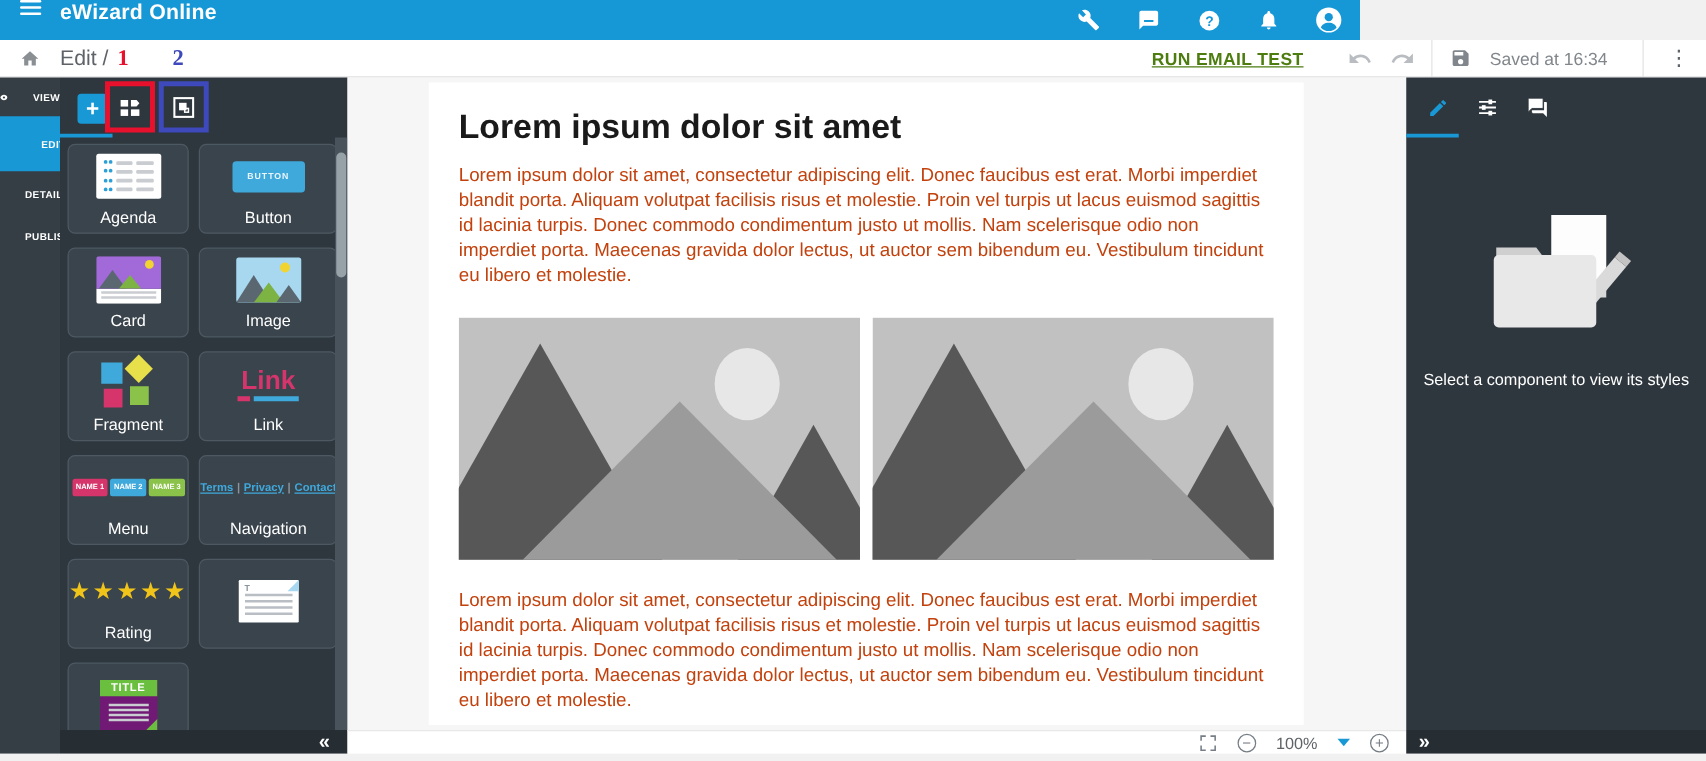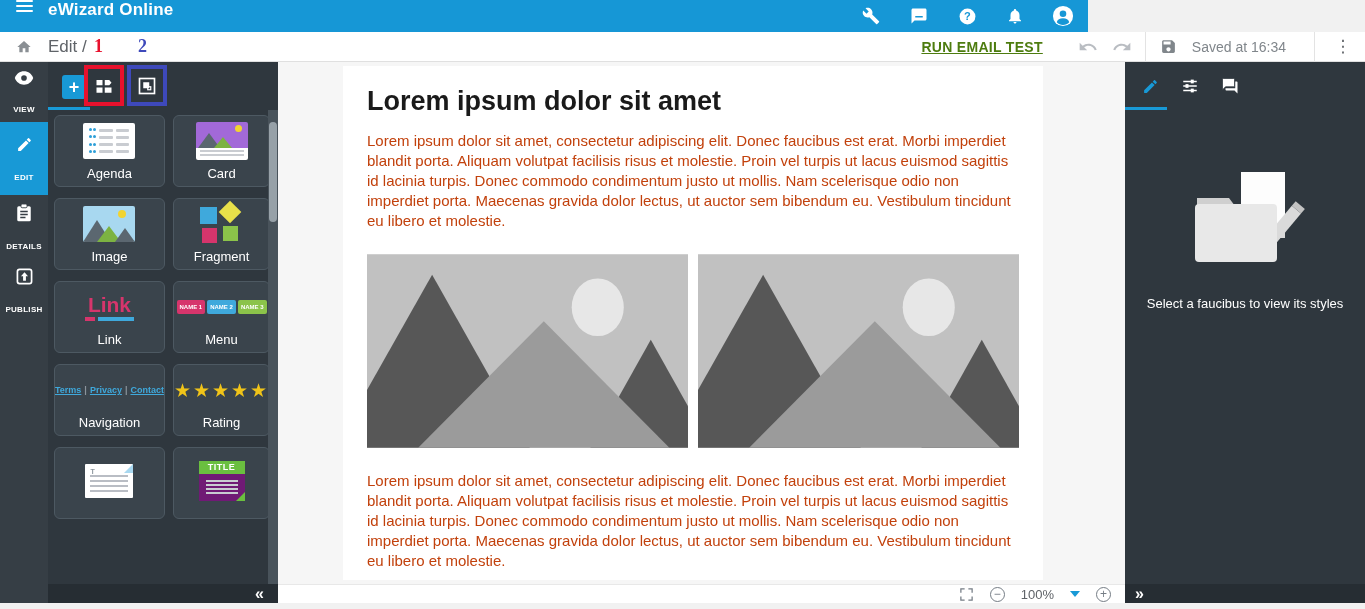--- a/index.html
+++ b/index.html
@@ -29,21 +29,21 @@
   .tb-icon { width:34px; height:100%; display:flex; align-items:center; justify-content:center; cursor:pointer; }
   .tb-sep { width:1px; height:30px; background:#e3e3e3; margin:0 6px; }
   .saved { font-size:14px; color:#80868b; margin:0 22px 0 6px; }
   .kebab { font-size:17px; color:#5f6368; width:44px; text-align:center; cursor:pointer; }
 
   
   .main { position:absolute; top:62px; left:0; width:1365px; height:522px; display:flex; }
 
   
   .rail { width:48px; background:#363e45; display:flex; flex-direction:column; }
-  .rail-item { width:48px; padding:9px 0 8px; display:flex; flex-direction:column; align-items:center; gap:20px; cursor:pointer; }
+  .rail-item { width:48px; padding:9px 0 8px; display:flex; align-items:center; gap:20px; cursor:pointer; }
   .rail-item .rlabel { font-size:8px; font-weight:bold; color:#fff; letter-spacing:.3px; }
   .rail-item.active { background:#1899d6; padding:14px 13px 13px; }
 
   
   .panel { position:relative; width:230px; background:#2f373e; overflow:hidden; }
   .panel-tabs { position:relative; height:48px; }
   .ptab { position:absolute; top:8px; width:34px; height:34px; display:flex; align-items:center; justify-content:center; cursor:pointer; }
   .ptab1 { left:9px; }
   .ptab2 { left:36px; top:3px; width:40px; height:41px; border:4px solid #e8112d; }
   .ptab3 { left:79px; top:3px; width:40px; height:41px; border:4px solid #3e49bb; }
@@ -308,20 +308,26 @@
                   </span>
                   <span class="agenda-line"></span>
                   <span class="agenda-line"></span>
                 </div>
           </div>
             </div>
           <span class="tlabel">Agenda</span>
         </div>
         <div class="tile">
           <div class="ticonwrap">
+              <div class="button-ic">BUTTON</div>
+            </div>
+          <span class="tlabel">Button</span>
+        </div>
+        <div class="tile">
+          <div class="ticonwrap">
               <div class="card-ic">
             <div class="card-img">
                   <span class="m1"></span>
                   <span class="m2"></span>
                   <span class="sun"></span>
                 </div>
             <div class="card-txt">
                   <i></i>
                   <i></i>
                 </div>
@@ -482,21 +488,21 @@
           <path d="M56 4h44v52l-12 14H56z" fill="#fdfdfd"></path>
           <path d="M100 56v14h-12z" fill="#d9d9d9"></path>
           <g transform="rotate(40 96 60)">
             <rect x="90" y="36" width="12" height="42" fill="#dadada"></rect>
             <polygon points="90,78 102,78 96,90" fill="#c3c3c3"></polygon>
             <rect x="90" y="30" width="12" height="6" fill="#c3c3c3"></rect>
           </g>
           <path d="M12 30h32l6 8H12z" fill="#cfcfcf"></path>
           <rect x="10" y="36" width="82" height="58" rx="4" fill="#e8e8e8"></rect>
         </svg>
-        <div class="empty-text">Select a faucibus to view its styles</div>
+        <div class="empty-text">Select a component to view its styles</div>
       </div>
     </aside>
   </div>
 
   <div class="bottombar">
     <div class="bb-rail"></div>
     <div class="bb-panel">
       <span class="collapse-ch">«</span>
     </div>
     <div class="bb-canvas">

